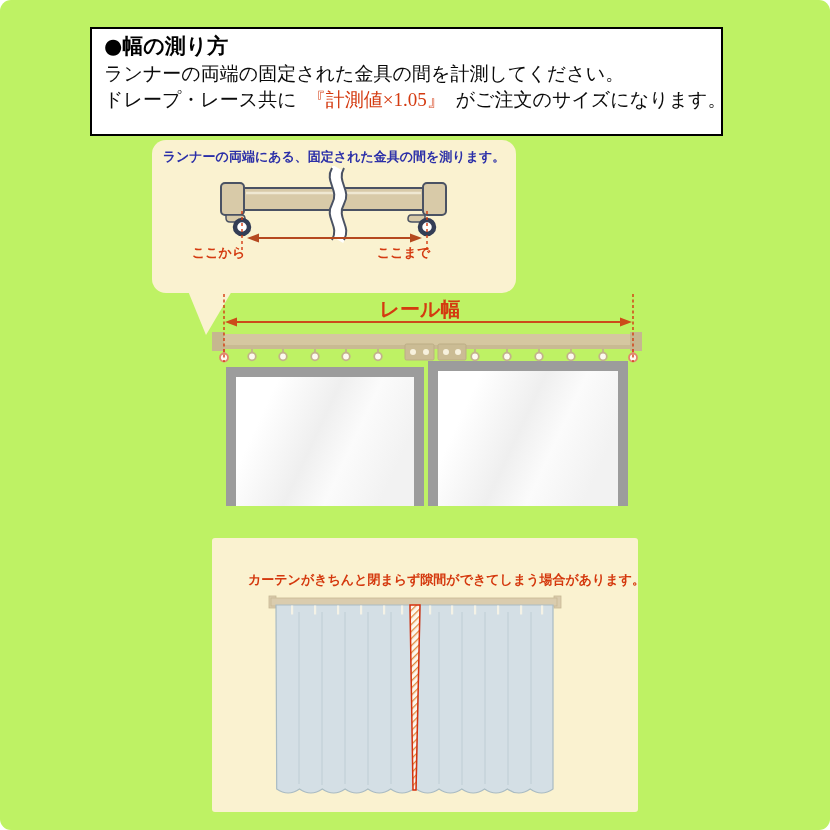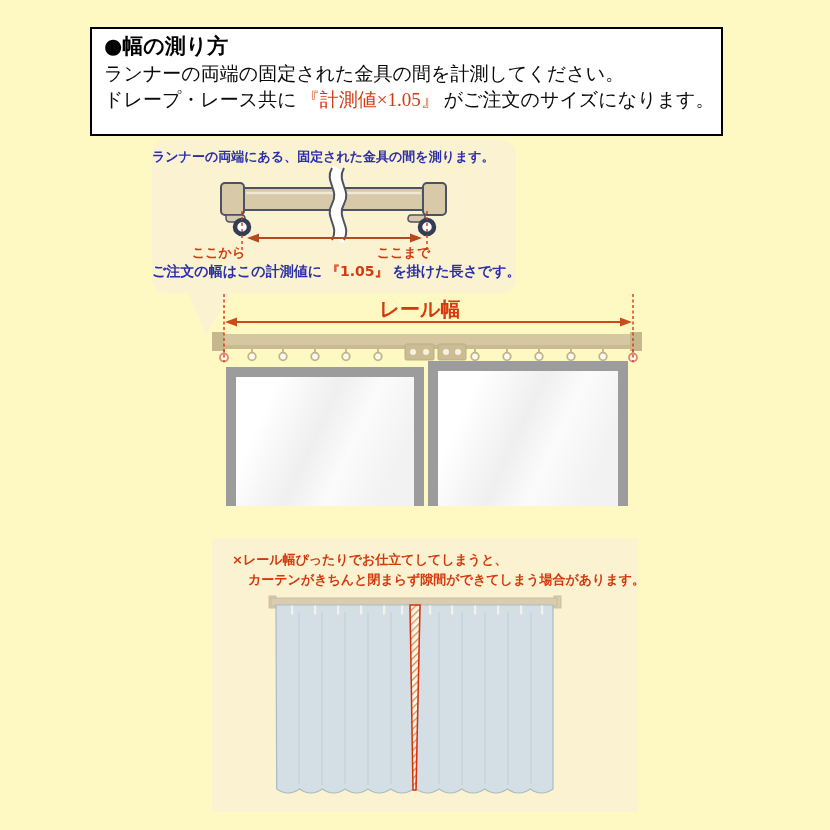--- a/index.html
+++ b/index.html
@@ -1,35 +1,35 @@
 <!DOCTYPE html>
 <html><head>
 <meta charset="utf-8">
 <style>
   html,body{margin:0;padding:0;background:#ffffff;}
   .canvas{
-    position:relative;width:830px;height:830px;background:#fef9c3;overflow:hidden;
-    font-family:"DejaVu Sans",sans-serif;color:#111;
+    position:relative;width:830px;height:830px;background:#bef264;overflow:hidden;
+    font-family:"DejaVu Sans",sans-serif;color:#111;border-radius:11px;
   }
   
   .instructions-box{
     position:absolute;left:90px;top:27px;width:617px;height:96px;
     border:2.5px solid #000;background:#fff;padding:3px 0 6px 12px;
   }
   .instructions-title{font-size:21px;font-weight:bold;line-height:29px;color:#000;}
   .instructions-line{font-size:19px;line-height:26px;color:#0a0a0a;white-space:nowrap;font-family:Liberation Serif, serif;}
-  .em-red{color:#d43a10;margin:0 4px;}
+  .em-red{color:#d43a10;margin:0 10px;}
   
   .bubble{
     position:absolute;left:152px;top:140px;width:364px;height:153px;
     background:#faf2d0;border-radius:14px;
   }
   .bubble-tail{position:absolute;left:180px;top:291px;width:60px;height:46px;}
   .bubble-caption-top{
-    position:absolute;left:152px;top:148px;width:364px;
+    position:absolute;left:152px;top:148px;width:364px;text-align:center;
     font-size:13px;font-weight:bold;color:#2b2fa8;white-space:nowrap;
   }
   .rail1-svg{position:absolute;left:160px;top:166px;width:350px;height:102px;}
   .measure-label{
     position:absolute;top:244px;width:100px;text-align:left;
     font-size:13px;font-weight:bold;color:#d43a10;white-space:nowrap;
   }
   .measure-label.from{left:192px;}
   .measure-label.to{left:377px;}
   .bubble-caption-bottom{
@@ -102,21 +102,20 @@
     <line x1="267" y1="45" x2="267" y2="86" stroke="#d43a10" stroke-width="1.4" stroke-dasharray="3,3"></line>
 
     <line x1="96" y1="72" x2="253" y2="72" stroke="#b5491f" stroke-width="2"></line>
     <polygon points="87,72 99,67.5 99,76.5" fill="#b5491f"></polygon>
     <polygon points="262,72 250,67.5 250,76.5" fill="#b5491f"></polygon>
   </svg>
 
   <div class="measure-label from">ここから</div>
   <div class="measure-label to">ここまで</div>
 
-  <div class="bubble-caption-bottom"><span>ご注文の幅はこの計測値に</span><span class="em-red">『1.05』</span><span>を掛けた長さです。</span></div>
 
   <div class="rail-width-label">レール幅</div>
 
   <div class="window left"></div>
   <div class="window right"></div>
 
   <svg class="rail2-svg" viewBox="0 0 445 80">
 
     <rect x="7" y="42" width="430" height="15" fill="#d5c7a0"></rect>
     <rect x="7" y="53" width="430" height="4" fill="#c6b78f" opacity="0.8"></rect>
@@ -164,21 +163,20 @@
 
     <line x1="19" y1="2" x2="19" y2="70" stroke="#d43a10" stroke-width="1.4" stroke-dasharray="3,2.5"></line>
     <line x1="428" y1="2" x2="428" y2="70" stroke="#d43a10" stroke-width="1.4" stroke-dasharray="3,2.5"></line>
 
     <line x1="30" y1="30" x2="417" y2="30" stroke="#cc4b1a" stroke-width="2"></line>
     <polygon points="20,30 32,25.5 32,34.5" fill="#cc4b1a"></polygon>
     <polygon points="427,30 415,25.5 415,34.5" fill="#cc4b1a"></polygon>
   </svg>
 
   <div class="warning-box"></div>
-  <div class="warning-line l1">×レール幅ぴったりでお仕立てしてしまうと、</div>
   <div class="warning-line l2">カーテンがきちんと閉まらず隙間ができてしまう場合があります。</div>
 
   <svg class="curtain-svg" viewBox="0 0 304 218">
     <defs>
       <pattern id="hatch" width="5" height="5" patternUnits="userSpaceOnUse" patternTransform="rotate(45)">
         <rect width="5" height="5" fill="#fdf7ee"></rect>
         <line x1="0" y1="0" x2="0" y2="5" stroke="#e08a3c" stroke-width="2.6"></line>
       </pattern>
     </defs>
 

